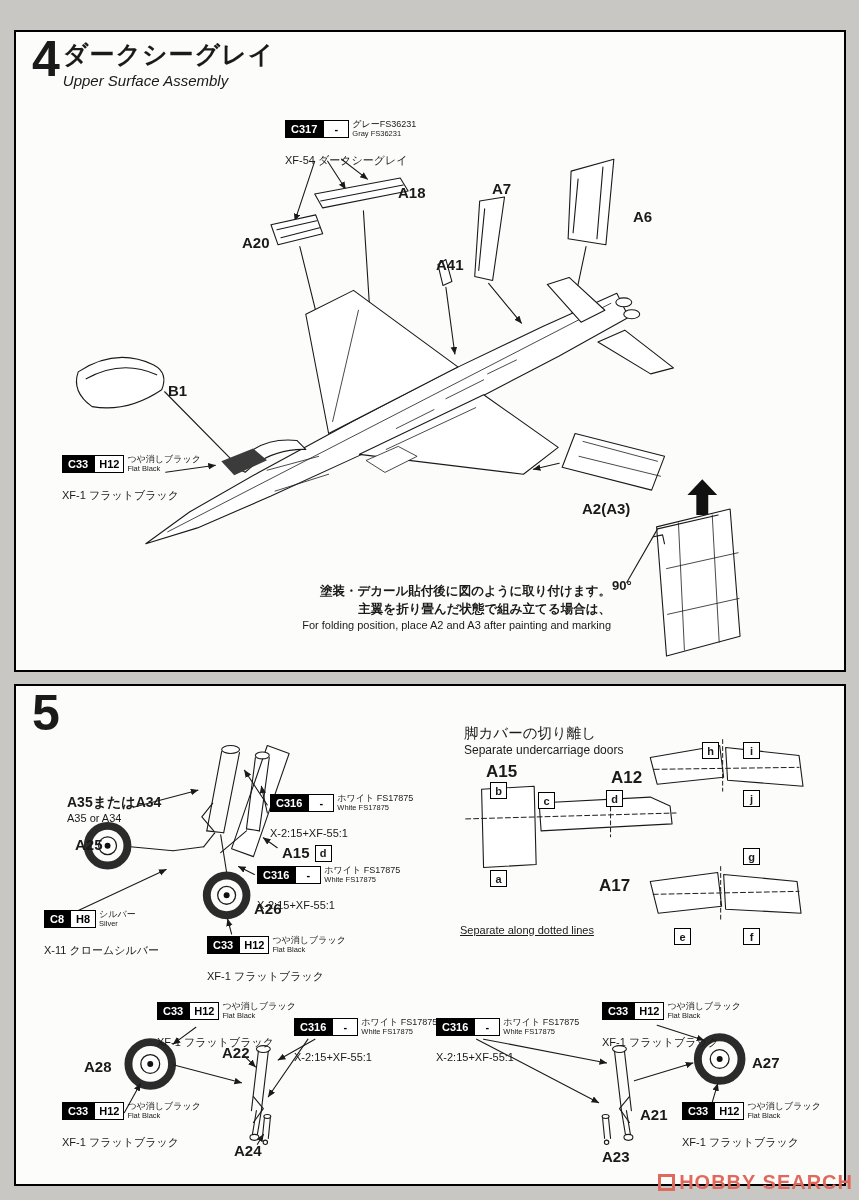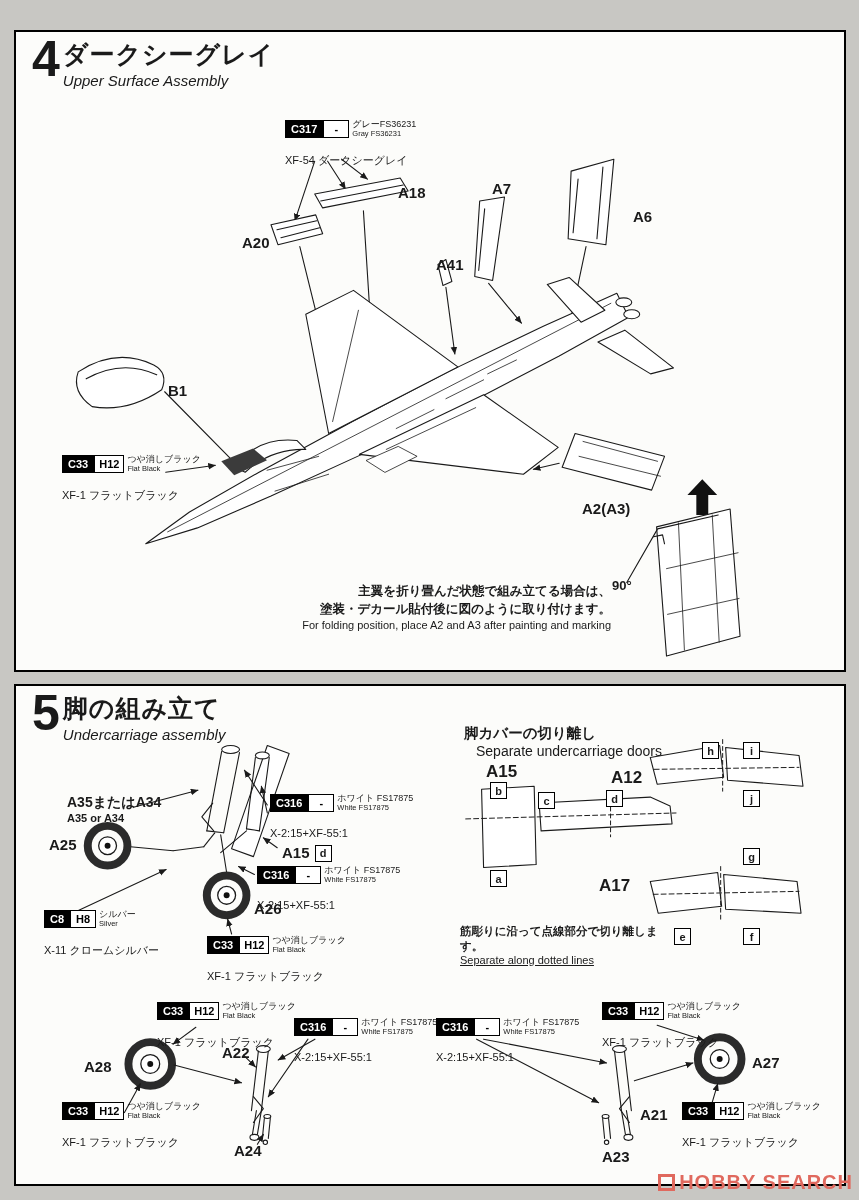--- a/index.html
+++ b/index.html
@@ -16,43 +16,43 @@
 
   .step-header { position:absolute; left:16px; top:4px; display:flex; align-items:flex-start; z-index:3; }
   .step-number { font-size:50px; font-weight:bold; line-height:0.92; letter-spacing:-2px; }
   .step-titles { margin-left:5px; margin-top:2px; }
   .step-title-jp { font-size:25px; font-weight:bold; letter-spacing:1px; }
   .step-title-en { font-size:15px; margin-top:1px;font-style:italic; }
 
   svg.diagram { position:absolute; left:0; top:0; width:100%; height:100%; z-index:1; }
 
   .plabel { position:absolute; font-weight:bold; font-size:15px; z-index:3; white-space:nowrap; }
-  .plabel .sub { font-weight:bold; font-size:11px; }
+  .plabel .sub { font-weight:normal; font-size:11px; }
   .plabel.big { font-size:17px; }
 
   .chip { position:absolute; z-index:3; }
   .chip-row { display:flex; align-items:stretch; }
   .code-black { background:#000; color:#fff; font-weight:bold; font-size:11px; padding:2px 5px; border:1px solid #000; line-height:1.1; }
   .code-white { background:#fff; color:#000; font-weight:bold; font-size:11px; padding:2px 4px; border:1px solid #000; min-width:26px; text-align:center; line-height:1.1; }
   .chip-names { display:flex; flex-direction:column; justify-content:center; margin-left:3px; line-height:1.1; }
   .chip-jp { font-size:9px; }
   .chip-en { font-size:7.5px; }
   .chip-tamiya { font-weight:normal; font-size:11px; margin-top:15px; white-space:nowrap; }
 
   .lbox { position:absolute; width:17px; height:17px; border:1.5px solid #000; font-size:11px; font-weight:bold;
           display:flex; align-items:center; justify-content:center; background:#fff; z-index:3; }
   .lbox.inline { position:static; display:inline-flex; margin-left:5px; vertical-align:1px; }
 
   .note { position:absolute; text-align:right; z-index:3; }
   .note-jp { font-size:12.5px; font-weight:bold; line-height:1.45; }
   .note-en { font-size:11px; line-height:1.35; }
 
   .doors-title { position:absolute; z-index:3; }
-  .dt-jp { font-size:14.5px; font-weight:bold; }
-  .dt-en { font-size:14px;margin-left:12px; }
+  .dt-jp { font-size:14.5px; font-weight:normal; }
+  .dt-en { font-size:12px; }
   .cut-note { position:absolute; z-index:3; }
   .cut-jp { font-size:11.5px; font-weight:bold; }
   .cut-en { font-size:11px;text-decoration:underline; }
 
   .watermark { position:absolute; right:6px; bottom:6px; display:flex; align-items:center; gap:4px;
                color:var(--watermark,#e0695e); font-weight:bold; font-size:20px; letter-spacing:1px; z-index:5; }
   .wm-box { width:17px; height:17px; border:3px solid var(--watermark,#e0695e); display:inline-block; }
 </style>
 </head>
 <body>
@@ -157,22 +157,22 @@
   <div class="plabel" style="left:382px;top:152px">A18</div>
   <div class="plabel" style="left:226px;top:202px">A20</div>
   <div class="plabel" style="left:476px;top:148px">A7</div>
   <div class="plabel" style="left:617px;top:176px">A6</div>
   <div class="plabel" style="left:420px;top:224px">A41</div>
   <div class="plabel" style="left:152px;top:350px">B1</div>
   <div class="plabel" style="left:566px;top:468px">A2(A3)</div>
   <div class="plabel" style="left:596px;top:546px;font-size:13px">90°</div>
 
   <div class="note" style="left:250px;top:550px;width:345px">
+    <div class="note-jp">塗装・デカール貼付後に図のように取り付けます。</div>
     <div class="note-jp">主翼を折り畳んだ状態で組み立てる場合は、</div>
-    <div class="note-jp">塗装・デカール貼付後に図のように取り付けます。</div>
     <div class="note-en">For folding position, place A2 and A3 after painting and marking</div>
   </div>
 </div>
 
 <div class="sheet-box" id="box5">
 
   <svg class="diagram" viewBox="0 0 832 502">
     <defs>
       <marker id="ah5" markerWidth="8" markerHeight="8" refX="6.5" refY="3" orient="auto">
         <path d="M0,0 L7,3 L0,6 Z" fill="#1a1a1a"></path>
@@ -257,33 +257,28 @@
       <circle cx="708" cy="376" r="9.5" stroke-width="1.3" fill="#fff"></circle>
       <circle cx="708" cy="376" r="3" fill="#111" stroke="none"></circle>
       <line x1="645" y1="342" x2="692" y2="357" marker-end="url(#ah5)"></line>
       <line x1="698" y1="428" x2="706" y2="401" marker-end="url(#ah5)"></line>
       <line x1="622" y1="398" x2="681" y2="380" marker-end="url(#ah5)"></line>
     </g>
   </svg>
 
   <div class="step-header">
     <div class="step-number">5</div>
-    <div class="step-titles">
-      <div class="step-title-jp">脚の組み立て</div>
-      <div class="step-title-en">Undercarriage assembly</div>
-    </div>
   </div>
 
   <div class="doors-title" style="left:448px;top:38px">
     <div class="dt-jp">脚カバーの切り離し</div>
     <div class="dt-en">Separate undercarriage doors</div>
   </div>
 
   <div class="cut-note" style="left:444px;top:238px;width:210px">
-    <div class="cut-jp">筋彫りに沿って点線部分で切り離します。</div>
     <div class="cut-en">Separate along dotted lines</div>
   </div>
 
   <div class="chip" style="left:254px;top:108px">
     <div class="chip-row">
       <span class="code-black">C316</span>
       <span class="code-white">-</span>
       <span class="chip-names">
         <span class="chip-jp">ホワイト FS17875</span>
         <span class="chip-en">White FS17875</span>
@@ -397,21 +392,21 @@
         <span class="chip-en">Flat Black</span>
       </span>
     </div>
     <div class="chip-tamiya">XF-1 フラットブラック</div>
   </div>
 
   <div class="plabel" style="left:51px;top:108px;font-size:14px">
     <div>A35またはA34</div>
     <div class="sub">A35 or A34</div>
   </div>
-  <div class="plabel" style="left:33px;top:150px">A25</div>
+  <div class="plabel" style="left:59px;top:150px">A25</div>
   <div class="plabel" style="left:238px;top:214px">A26</div>
 
   <div class="plabel" style="left:266px;top:158px">
     <span>A15</span><span class="lbox inline">d</span>
   </div>
 
   <div class="plabel big" style="left:470px;top:76px">A15</div>
   <div class="plabel big" style="left:595px;top:82px">A12</div>
   <div class="plabel big" style="left:583px;top:190px">A17</div>
 

